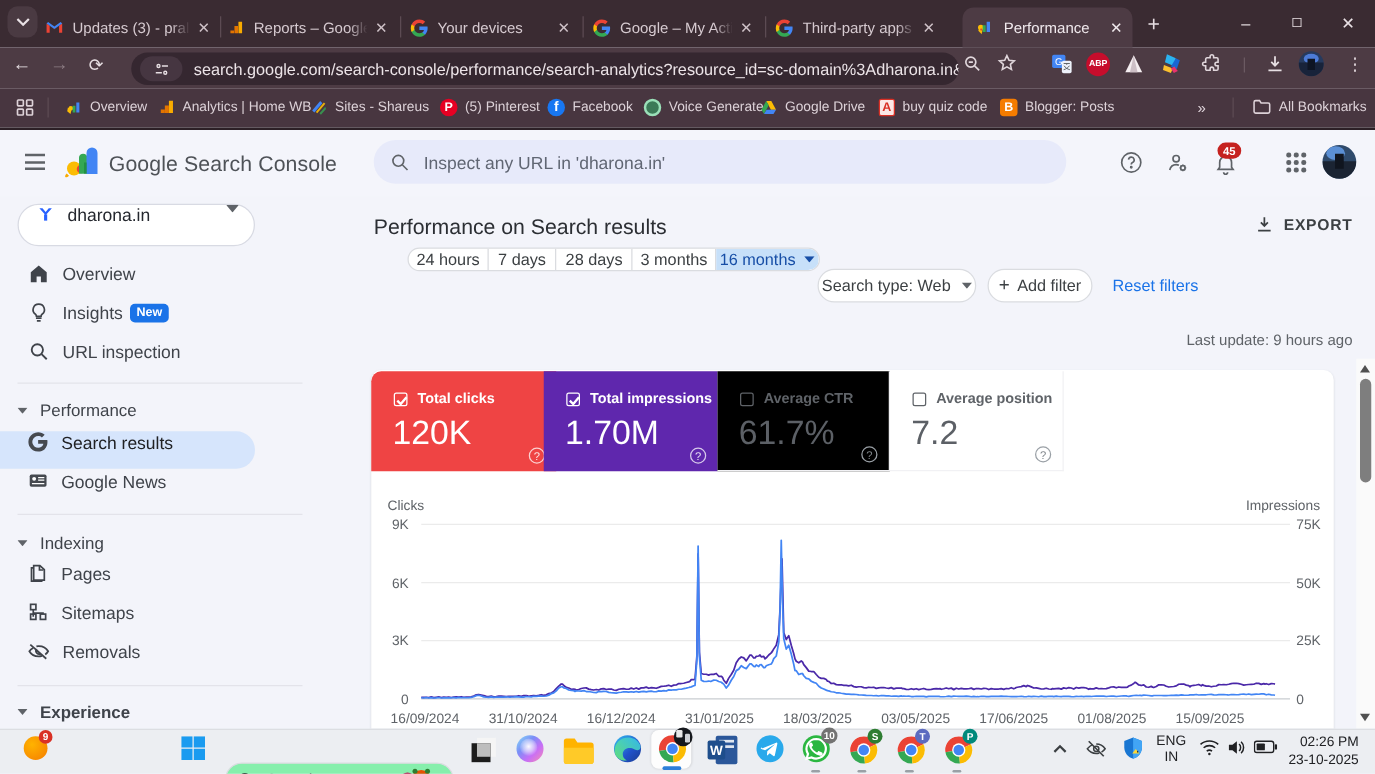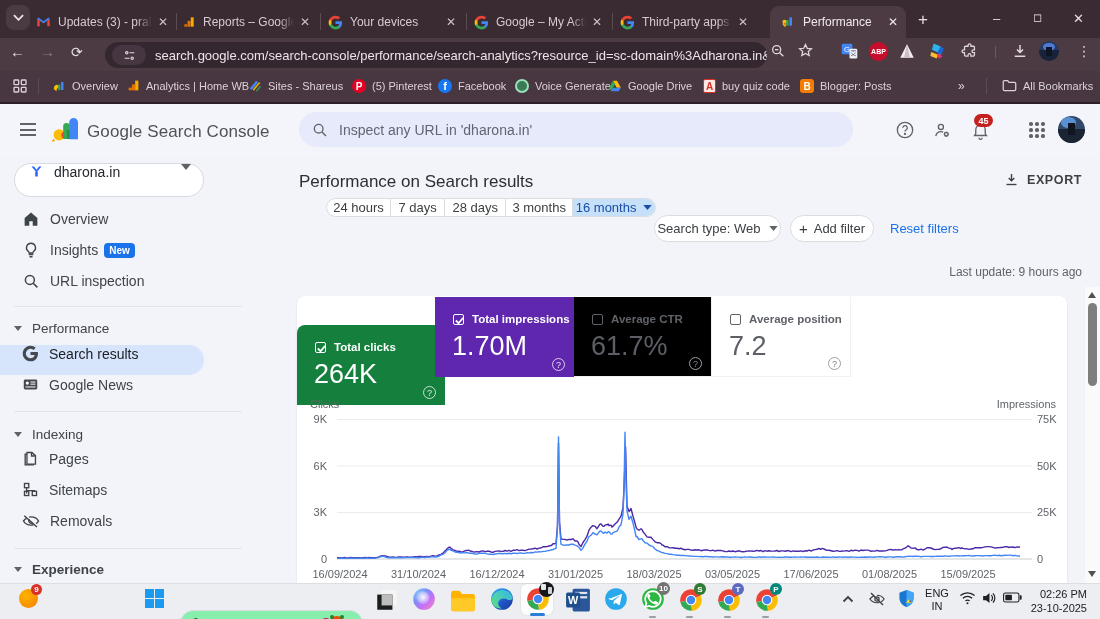--- a/index.html
+++ b/index.html
@@ -428,27 +428,27 @@
 <div class="chip" style="left:654px;top:215px;width:127px;height:27px;border-radius:14px;gap:8px;">Search type: Web <svg width="9" height="5" viewBox="0 0 10 6">
       <path d="M0 0l5 6 5-6z" fill="#5f6368"></path>
     </svg></div>
 <div class="chip" style="left:790px;top:215px;width:84px;height:27px;border-radius:14px;gap:6px;"><span style="font-size:15px;color:#3c4043;">+</span> Add filter</div>
 <div class="abs" style="left:817px;top:221px;"></div>
 <div class="abs" style="left:890px;top:221px;font-size:13px;color:#1a73e8;">Reset filters</div>
 <div class="abs" style="right:18px;top:265px;font-size:12px;color:#5f6368;z-index:6;">Last update: 9 hours ago</div>
 
 <div class="abs" style="left:297px;top:296px;width:770px;height:287px;background:#fff;border-radius:8px 8px 0 0;box-shadow:0 1px 2px rgba(60,64,67,0.15);"></div>
 
-<div class="tile" style="left:297px;width:148px;background:#15803d;border-radius:8px 0 0 0;color:#fff;margin-top:28px;">
+<div class="tile" style="left:297px;width:148px;background:#ef4444;border-radius:8px 0 0 0;color:#fff;">
  <div class="lbl"><span class="cb" style="border:1.5px solid #fff;">
         <svg style="position:absolute;left:0px;top:0px;" width="11" height="11" viewBox="0 0 12 12" fill="none" stroke="#fff" stroke-width="2">
           <path d="M2 6l3 3 5-6"></path>
         </svg>
       </span>Total clicks</div>
- <div class="val">264K</div>
+ <div class="val">120K</div>
  <div class="qm" style="border:1px solid rgba(255,255,255,0.75);color:rgba(255,255,255,0.85);">?</div>
 </div>
 <div class="tile" style="left:435px;width:139px;background:#5f27ad;color:#fff;">
  <div class="lbl"><span class="cb" style="border:1.5px solid #fff;">
         <svg style="position:absolute;left:0px;top:0px;" width="11" height="11" viewBox="0 0 12 12" fill="none" stroke="#fff" stroke-width="2">
           <path d="M2 6l3 3 5-6"></path>
         </svg>
       </span>Total impressions</div>
  <div class="val">1.70M</div>
  <div class="qm" style="border:1px solid rgba(255,255,255,0.75);color:rgba(255,255,255,0.85);">?</div>

